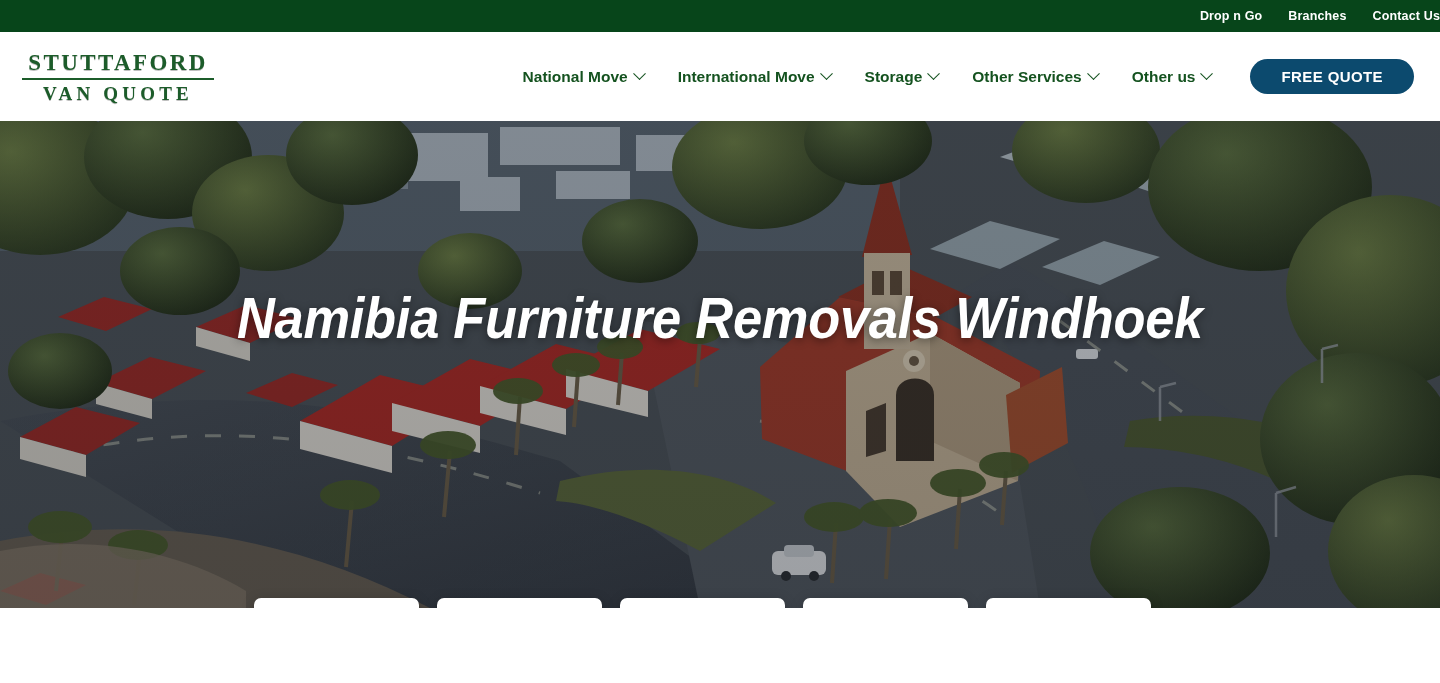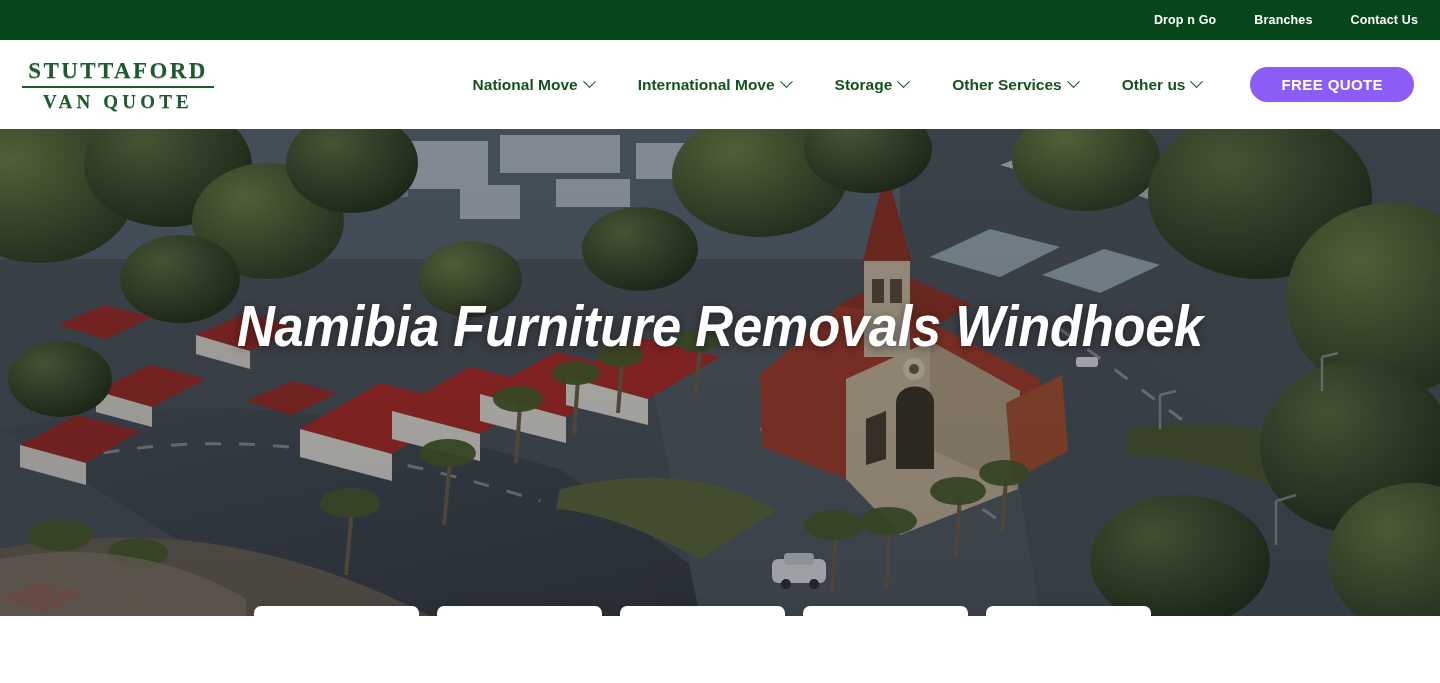--- a/index.html
+++ b/index.html
@@ -5,27 +5,26 @@
   * { box-sizing: border-box; margin: 0; padding: 0; }
   html, body {
     width: 1440px; height: 683px;
     overflow: hidden;
     background: #ffffff;
     font-family: "Liberation Sans", sans-serif;
   }
 
   
   .topbar {
-    height: 40px;
+    height: 32px;
     background: #07451a;
     display: flex;
     align-items: center;
     justify-content: flex-end;
-    padding-right: 22px;
-    gap: 38px;
+    gap: 26px;
   }
   .topbar a {
     color: #ffffff;
     font-size: 12.5px;
     font-weight: bold;
     letter-spacing: .15px;
     text-decoration: none;
     cursor: pointer;
     line-height: 1;
   }
@@ -59,21 +58,21 @@
     letter-spacing: 4.2px;
     line-height: 1;
     white-space: nowrap;
     text-shadow: 0 1px 0 rgba(0,0,0,.25);
   }
 
   .nav {
     margin-left: auto;
     display: flex;
     align-items: center;
-    gap: 10px;
+    gap: 0;
   }
   .nav-item {
     display: flex;
     align-items: center;
     gap: 7px;
     padding: 0 17px;
     color: #14521f;
     font-size: 15.5px;
     font-weight: 600;
     cursor: pointer;
@@ -81,21 +80,21 @@
   }
   .chev {
     display: inline-block;
     width: 9px; height: 9px;
     border-right: 1.8px solid #14521f;
     border-bottom: 1.8px solid #14521f;
     transform: rotate(45deg) translate(-2px,-2px);
   }
   .quote-btn {
     margin-left: 22px;
-    background: #8b5cf6;
+    background: #0c4a6e;
     color: #ffffff;
     font-size: 15px;
     font-weight: bold;
     letter-spacing: .4px;
     border: none;
     border-radius: 30px;
     height: 35px;
     padding: 0 31px;
     cursor: pointer;
     font-family: "Liberation Sans", sans-serif;

